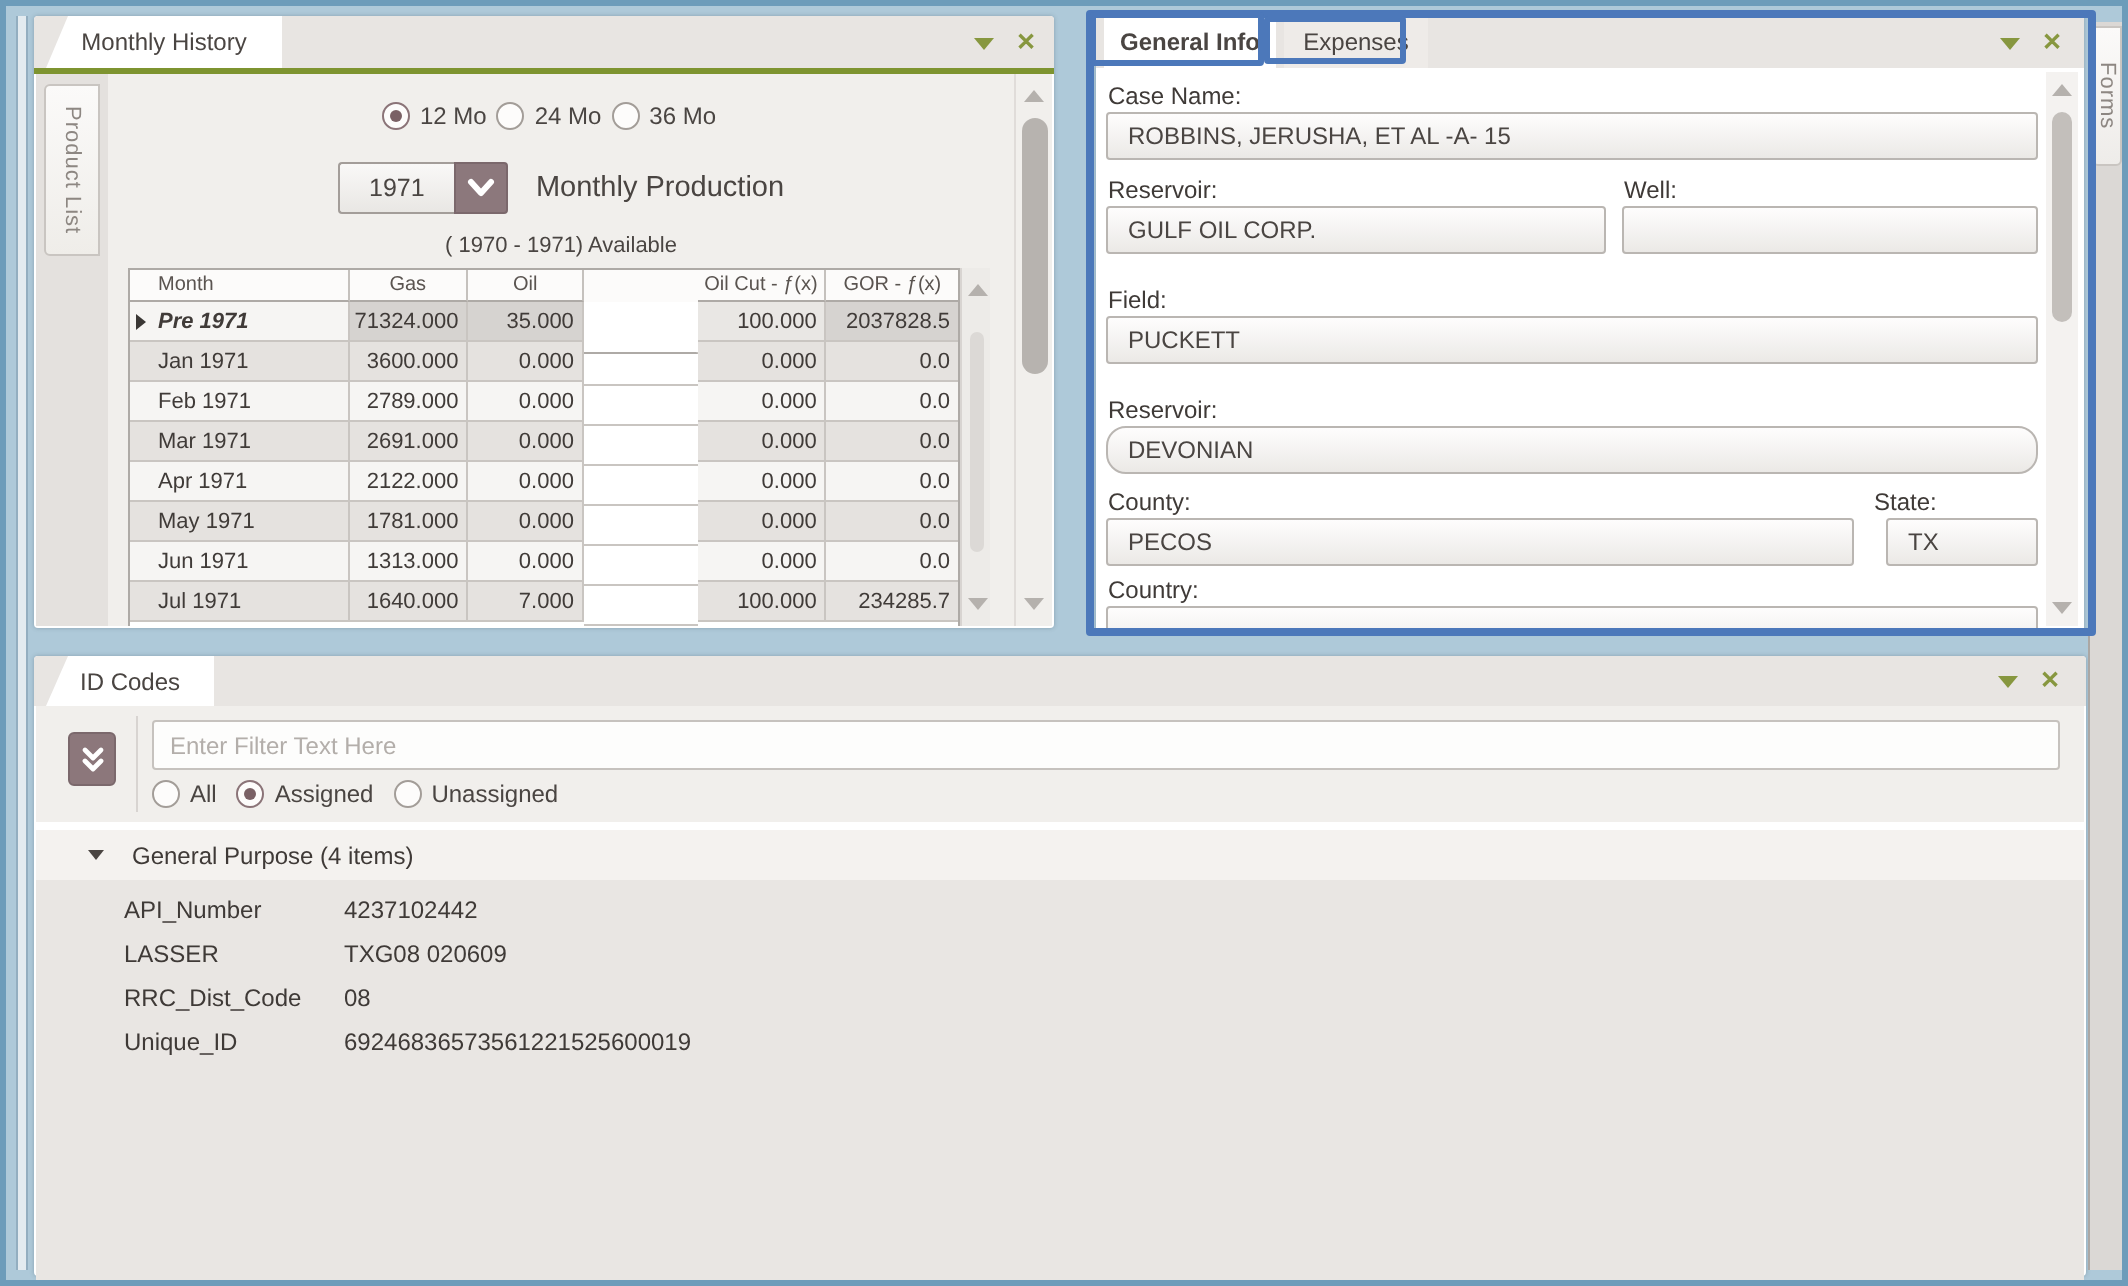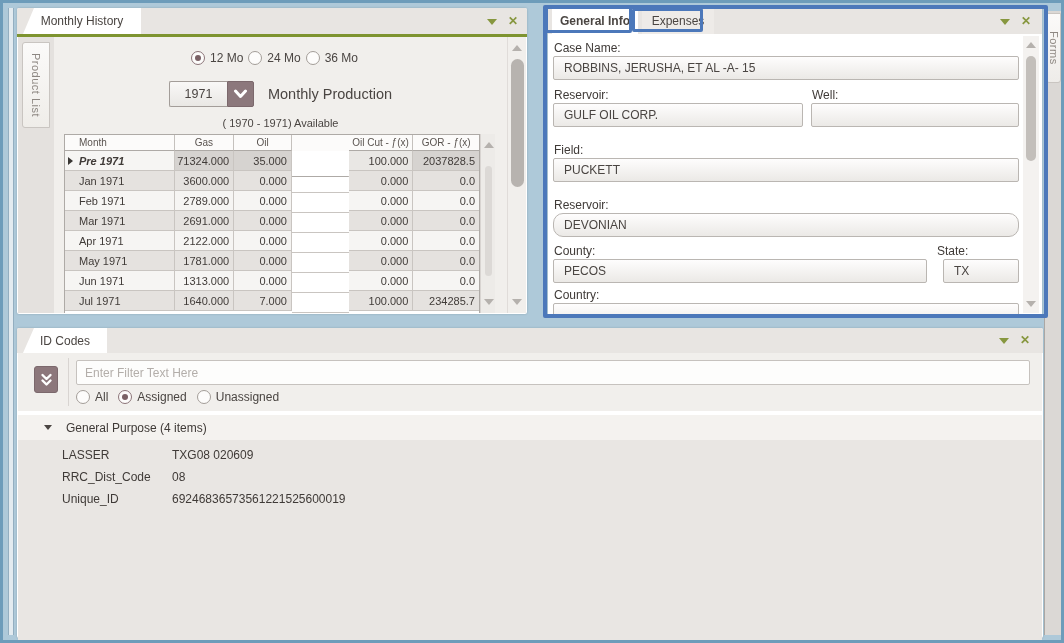--- a/index.html
+++ b/index.html
@@ -339,20 +339,24 @@
               <span class="rl">Unassigned</span>
             </span>
           </div>
       </div>
       <div class="group-hdr">
         <div class="grp-caret"></div>
         <div class="grp-title">General Purpose (4 items)</div>
       </div>
       <div class="entries-area">
           <div class="entry">
+            <span class="e-name">API_Number</span>
+            <span class="e-val">4237102442</span>
+          </div>
+          <div class="entry">
             <span class="e-name">LASSER</span>
             <span class="e-val">TXG08 020609</span>
           </div>
           <div class="entry">
             <span class="e-name">RRC_Dist_Code</span>
             <span class="e-val">08</span>
           </div>
           <div class="entry">
             <span class="e-name">Unique_ID</span>
             <span class="e-val">69246836573561221525600019</span>

